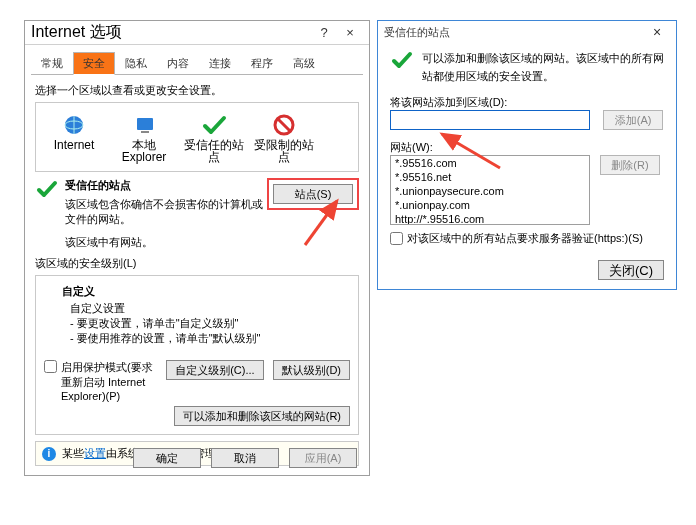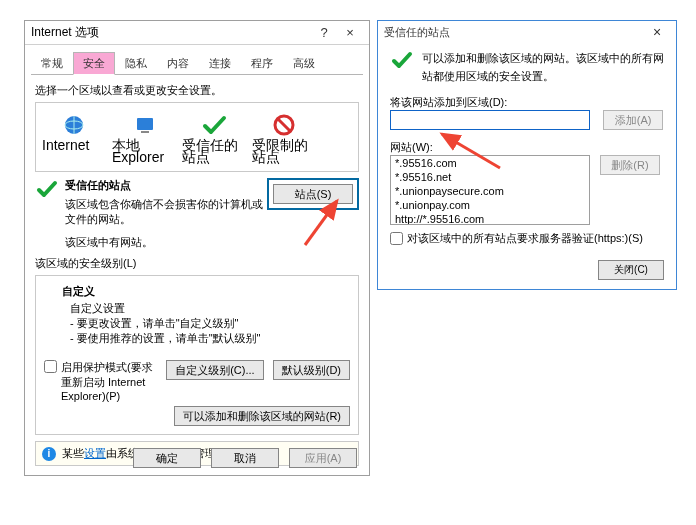--- a/index.html
+++ b/index.html
@@ -7,53 +7,53 @@
 
   
   .dlg-left {
     position: absolute; left: 24px; top: 20px; width: 346px; height: 456px;
     border: 1px solid #9e9e9e; background: #fff;
   }
   .dlg-left .titlebar {
     height: 24px; display: flex; align-items: center; padding: 0 6px;
     border-bottom: 1px solid #d0d0d0;
   }
-  .dlg-left .titlebar .title { flex: 1; font-size: 12px; }
+  .dlg-left .titlebar .title { flex: 1; font-size: 16px; }
   .dlg-left .titlebar .symbtn { width: 26px; text-align: center; font-size: 13px; color: #333; }
 
   .tabs {
     display: flex; margin: 6px 6px 0 6px; border-bottom: 1px solid #b5b5b5;
     font-size: 11px;
   }
   .tab {
     padding: 3px 9px 3px 9px; border: 1px solid transparent;
     position: relative; top: 1px; color: #333;
   }
   .tab.active {
-    border: 1px solid #b5b5b5; border-bottom: 1px solid #fff; background: #f9a8d4;
+    border: 1px solid #b5b5b5; border-bottom: 1px solid #fff; background: #f97316;
   }
 
   .body { padding: 8px 10px 6px 10px; }
 
   .zone-group {
     border: 1px solid #c9c9c9; padding: 6px 6px 8px 6px; margin: 4px 0 6px 0;
   }
   .zone-icons { display: flex; gap: 6px; margin-top: 4px; }
-  .zone-item { width: 64px; text-align: left; font-size: 14px; line-height: 12px; }
+  .zone-item { width: 64px; text-align: center; font-size: 12px; line-height: 12px; }
   .zone-item svg { display: block; margin: 0 auto 2px auto; }
 
   .trusted-row { display: flex; margin-top: 6px; }
   .trusted-left { display: flex; gap: 6px; flex: 1; }
   .trusted-left .check { flex-shrink: 0; }
   .trusted-text { font-size: 11px; }
   .trusted-text .sub { margin-top: 4px; }
   .trusted-text .sub2 { margin-top: 8px; }
 
   .sites-btn-wrap {
-    border: 2px solid #0369a1; padding: 4px; display: inline-block;
+    border: 2px solid #ef4444; padding: 4px; display: inline-block;
   }
   .sites-btn-wrap button { width: 80px; height: 20px; font-size: 11px; background: #e8e8e8; border: 1px solid #858585; }
 
   .sec-group { border: 1px solid #c9c9c9; padding: 8px 8px 8px 8px; margin-top: 4px; }
   .sec-inner { margin-left: 18px; }
 
   .enable-row { display: flex; align-items: flex-start; margin-top: 6px; gap: 4px; }
   .enable-row input { margin: 0; }
 
   .btn { height: 20px; font-size: 11px; background: #e8e8e8; border: 1px solid #858585; padding: 0 8px; }
@@ -113,21 +113,21 @@
     font-size: 11px; background: #fff; display: inline-block; vertical-align: top;
   }
   .site-list .item { padding: 1px 4px; }
 
   .https-row { display: flex; align-items: center; gap: 4px; margin-top: 6px; font-size: 11px; }
   .https-row input { margin: 0; }
 
   .dlg-right .footer {
     text-align: right; padding: 8px 12px 0 0;
   }
-  .dlg-right .footer button { width: 66px; height: 20px; font-size: 10px; background: #e8e8e8; border: 1px solid #858585; }
+  .dlg-right .footer button { width: 66px; height: 20px; font-size: 13px; background: #e8e8e8; border: 1px solid #858585; }
 
   
   .arrow2 { position: absolute; left: 430px; top: 128px; pointer-events: none; }
 
   .list-wrap { display: flex; align-items: flex-start; }
 </style>
 </head>
 <body>
 
 <div class="dlg-left">

